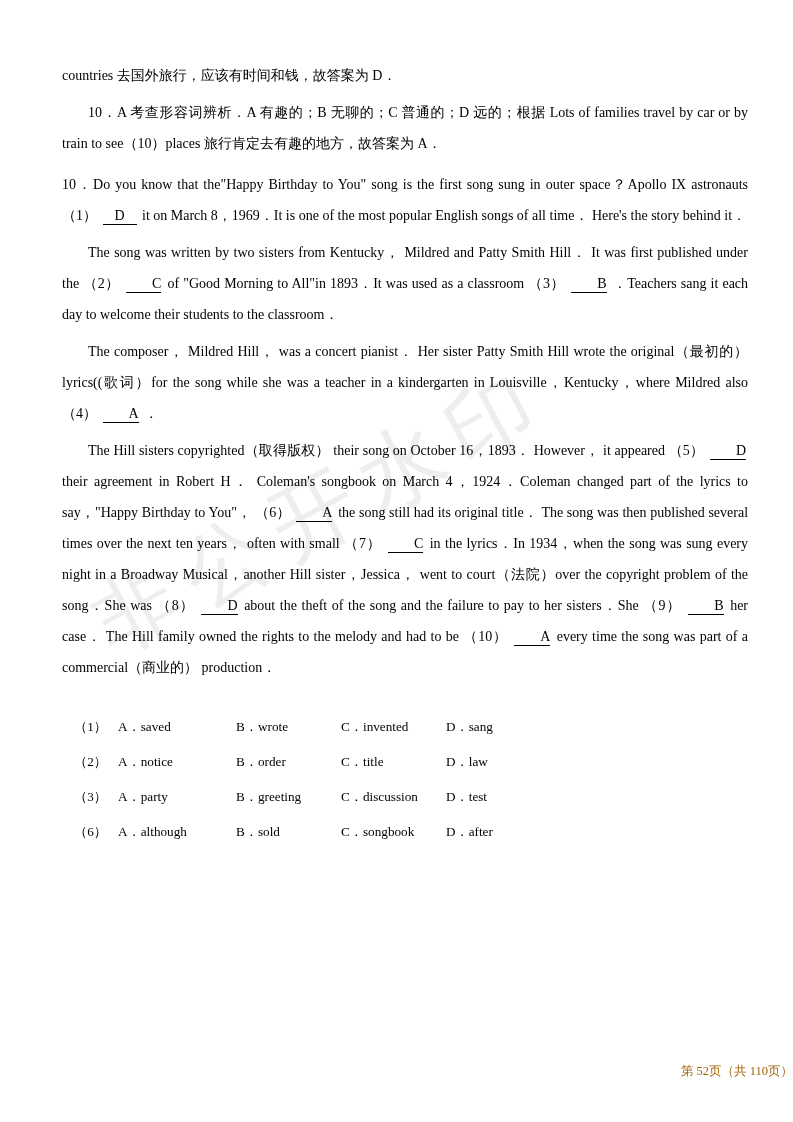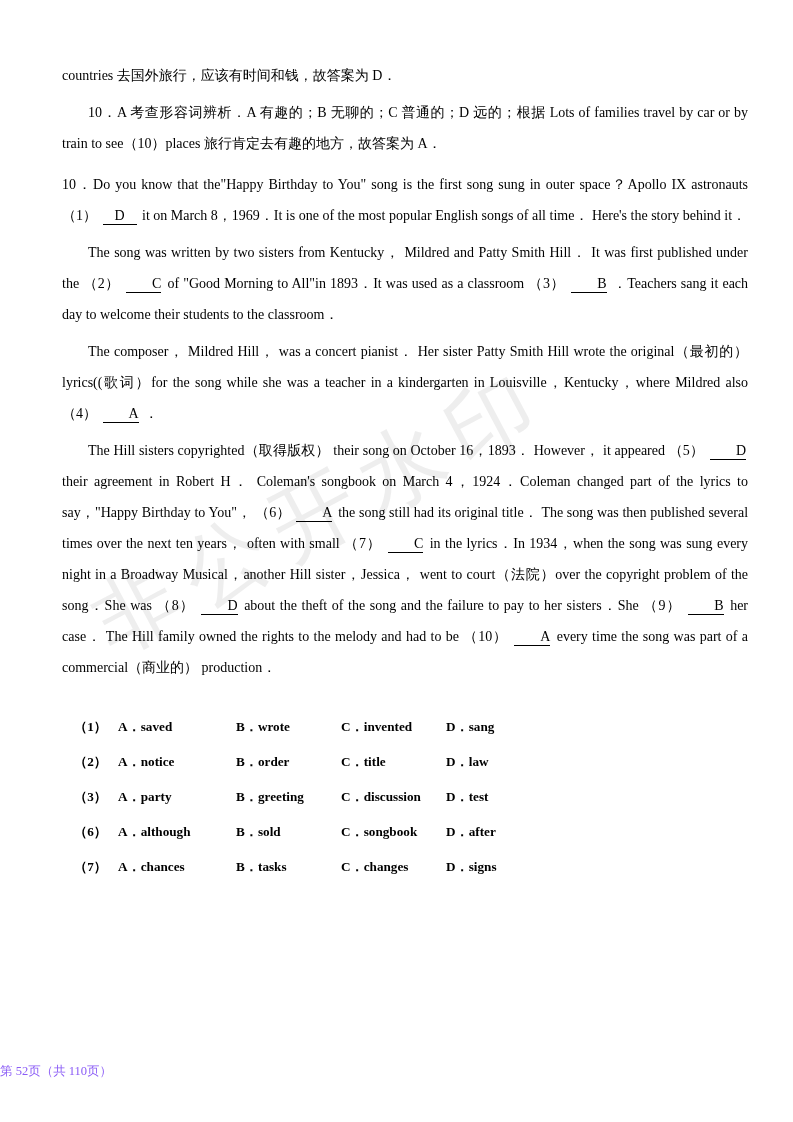--- a/index.html
+++ b/index.html
@@ -54,47 +54,46 @@
   .blank {
     display: inline-block;
     min-width: 34px;
     text-align: center;
     border-bottom: 1px solid #000;
     line-height: 17px;
     margin: 0 2px;
   }
   .opts {
     margin-top: 26px;
-    font-weight: bold;
   }
   .opt-row {
     font-size: 13.2px;
     line-height: 35px;
     white-space: nowrap;
     padding-left: 12px;
   }
   .opt-row .num {
     display: inline-block;
     width: 44px;
   }
   .opt-row .o {
     display: inline-block;
   }
   .opt-a { width: 118px; }
   .opt-b { width: 105px; }
   .opt-c { width: 105px; }
   .opt-d { width: 100px; }
   .footer {
     position: absolute;
-    left: 0;
+    left: 12px;
     right: 0;
     bottom: 42px;
-    text-align: left;
+    text-align: right;
     font-size: 12.5px;
-    color: #8b5cf6;
+    color: #a16207;
   }
   .space-top { margin-top: 10px; }
 </style>
 </head>
 <body>
 
 <div class="page">
 
   <div class="watermark">非公开水印</div>
 
@@ -163,23 +162,20 @@
       <div class="opt-row">
         <span class="num">（3）</span><span class="o opt-a">A．party</span><span class="o opt-b">B．greeting</span><span class="o opt-c">C．discussion</span><span class="o opt-d">D．test</span>
       </div>
 
 
 
       <div class="opt-row">
         <span class="num">（6）</span><span class="o opt-a">A．although</span><span class="o opt-b">B．sold</span><span class="o opt-c">C．songbook</span><span class="o opt-d">D．after</span>
       </div>
 
-      <div class="opt-row">
-        <span class="num">（7）</span><span class="o opt-a">A．chances</span><span class="o opt-b">B．tasks</span><span class="o opt-c">C．changes</span><span class="o opt-d">D．signs</span>
-      </div>
 
     </div>
 
   </div>
 
   <div class="footer">第 52页（共 110页）</div>
 
 </div>
 
 </body></html>

